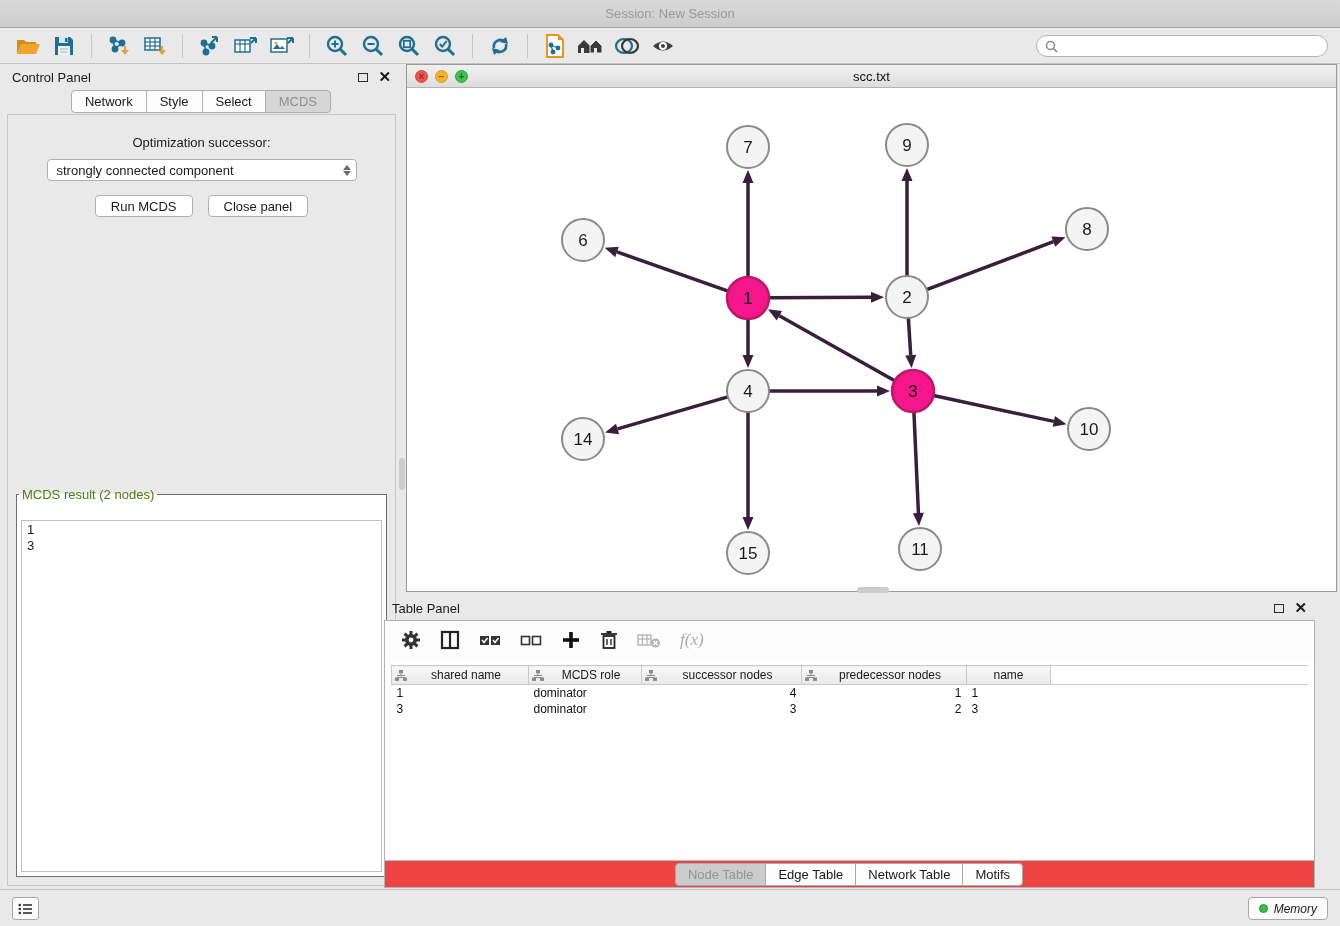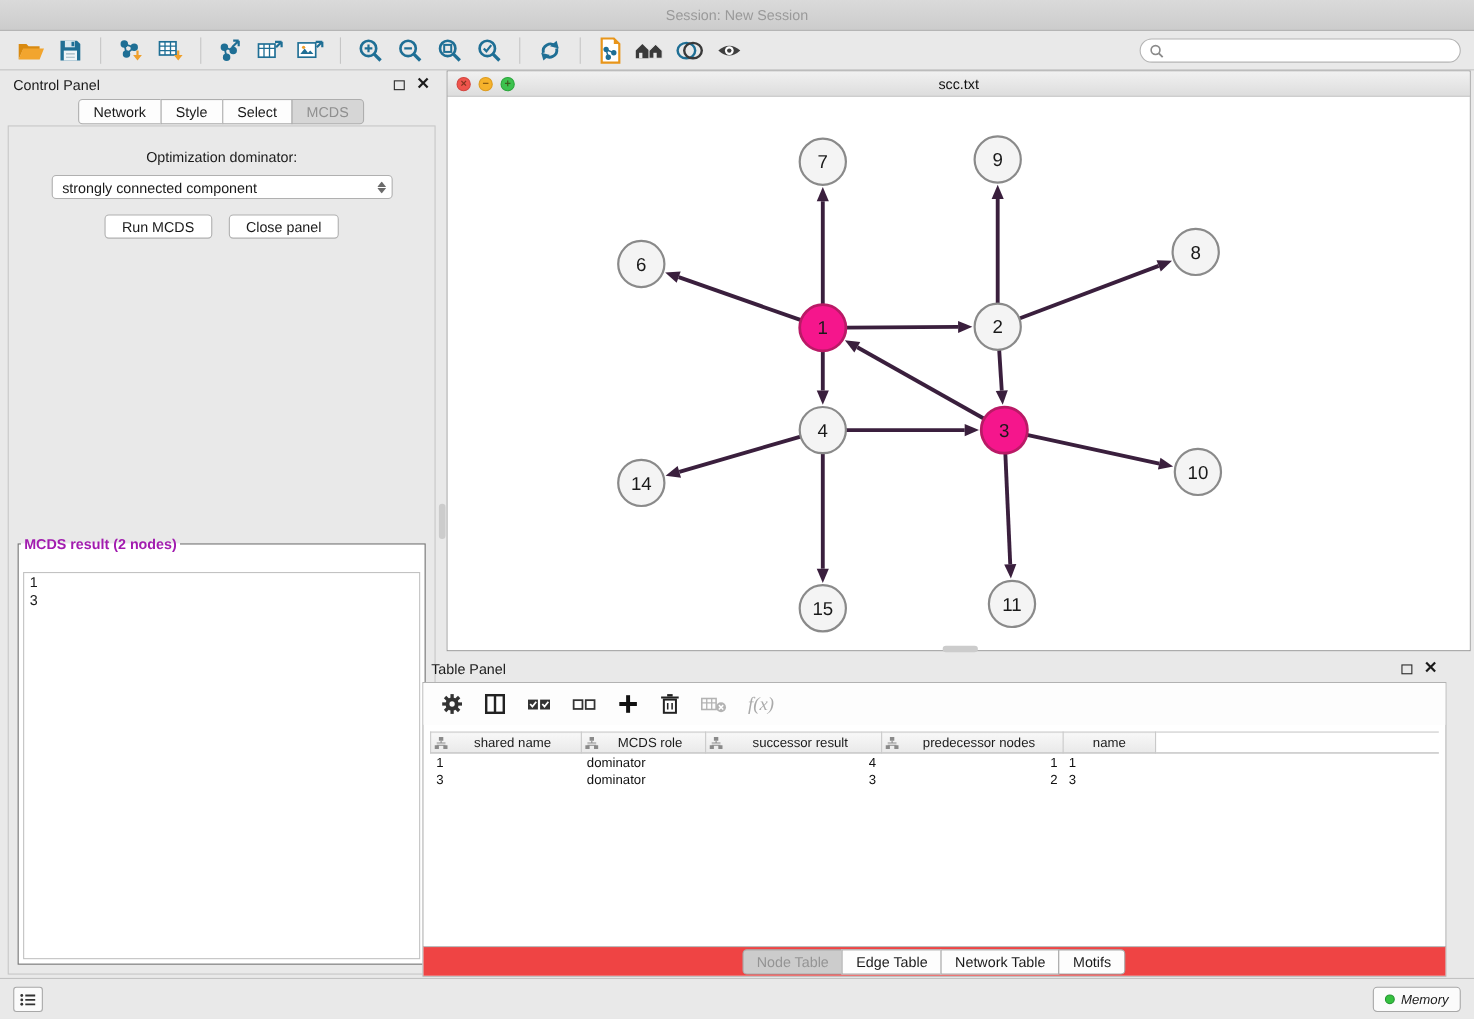--- a/index.html
+++ b/index.html
@@ -35,21 +35,21 @@
   .cp-body { position:absolute; top:50px; left:4px; right:4px; bottom:2px; background:#e9e9e9; border:1px solid #c7c7c7; }
   .opt-label { text-align:center; margin-top:20px; font-size:13px; }
   .dropdown { margin:9px auto 0; width:310px; height:22px; background:#fff; border:1px solid #b0b0b0; border-radius:4px;
     display:flex; align-items:center; padding:0 5px 0 9px; font-size:13px; cursor:pointer; }
   .dd-arrows { margin-left:auto; display:flex; flex-direction:column; gap:1px; align-items:center; }
   .btn-row { display:flex; justify-content:center; gap:15px; margin-top:14px; }
   .mac-btn { height:22px; padding:0 15px; background:#fff; border:1px solid #b0b0b0; border-radius:4px;
     font-size:13px; font-family:"Liberation Sans",sans-serif; cursor:pointer; color:#1a1a1a; }
   fieldset.result-group { position:absolute; left:8px; right:8px; top:372px; bottom:8px;
     border:1px solid #6f6f6f; background:#fff; padding:2px; }
-  fieldset.result-group legend { font-size:13px; padding:0 3px; color:#a21caf;font-weight:bold; }
+  fieldset.result-group legend { font-size:13px; padding:0 3px; color:#4d7c0f; }
   .result-inner { position:absolute; left:4px; right:4px; top:18px; bottom:4px; border:1px solid #c2c2c2;
     background:#fff; font-size:13px; line-height:16px; padding:1px 5px; }
 
   
   .network-frame { position:absolute; left:406px; top:64px; width:931px; height:528px;
     border:1px solid #9a9a9a; background:#fff; }
   .frame-titlebar { height:23px; background:linear-gradient(#f1f1f1,#dddddd); border-bottom:1px solid #b3b3b3;
     display:flex; align-items:center; justify-content:center; font-size:13px; color:#111; position:relative; }
   .traffic { position:absolute; left:8px; top:5px; display:flex; gap:7px; }
   .light { width:13px; height:13px; border-radius:50%; font-size:10px; line-height:12px; text-align:center;
@@ -264,21 +264,21 @@
         <span class="close-glyph">✕</span>
       </span>
     </div>
     <div class="cp-tabs">
       <span class="cp-tab">Network</span>
       <span class="cp-tab">Style</span>
       <span class="cp-tab">Select</span>
       <span class="cp-tab active">MCDS</span>
     </div>
     <div class="cp-body">
-      <div class="opt-label">Optimization dominator:</div>
+      <div class="opt-label">Optimization successor:</div>
       <div class="dropdown">
         <span>strongly connected component</span>
         <span class="dd-arrows">
           <svg width="8" height="5" viewBox="0 0 8 5">
               <polygon points="4,0 8,5 0,5" fill="#6b6b6b"></polygon>
             </svg>
           <svg width="8" height="5" viewBox="0 0 8 5">
               <polygon points="0,0 8,0 4,5" fill="#6b6b6b"></polygon>
             </svg>
         </span>
@@ -474,21 +474,21 @@
               <th>
                   <span class="th-inner">
                     <svg width="12" height="11" viewBox="0 0 12 11">
                       <rect x="4" y="0" width="4" height="3.4" fill="#8a8a8a"></rect>
                       <line x1="6" y1="3.4" x2="6" y2="5.5" stroke="#8a8a8a"></line>
                       <line x1="2" y1="7.5" x2="10" y2="7.5" stroke="#8a8a8a"></line>
                       <line x1="2" y1="5.5" x2="10" y2="5.5" stroke="#8a8a8a"></line>
                       <rect x="0" y="7.5" width="4" height="3.4" fill="#8a8a8a"></rect>
                       <rect x="8" y="7.5" width="4" height="3.4" fill="#8a8a8a"></rect>
                     </svg>
-                    <span class="th-label">successor result</span>
+                    <span class="th-label">successor nodes</span>
                   </span>
                 </th>
               <th>
                   <span class="th-inner">
                     <svg width="12" height="11" viewBox="0 0 12 11">
                       <rect x="4" y="0" width="4" height="3.4" fill="#8a8a8a"></rect>
                       <line x1="6" y1="3.4" x2="6" y2="5.5" stroke="#8a8a8a"></line>
                       <line x1="2" y1="7.5" x2="10" y2="7.5" stroke="#8a8a8a"></line>
                       <line x1="2" y1="5.5" x2="10" y2="5.5" stroke="#8a8a8a"></line>
                       <rect x="0" y="7.5" width="4" height="3.4" fill="#8a8a8a"></rect>

